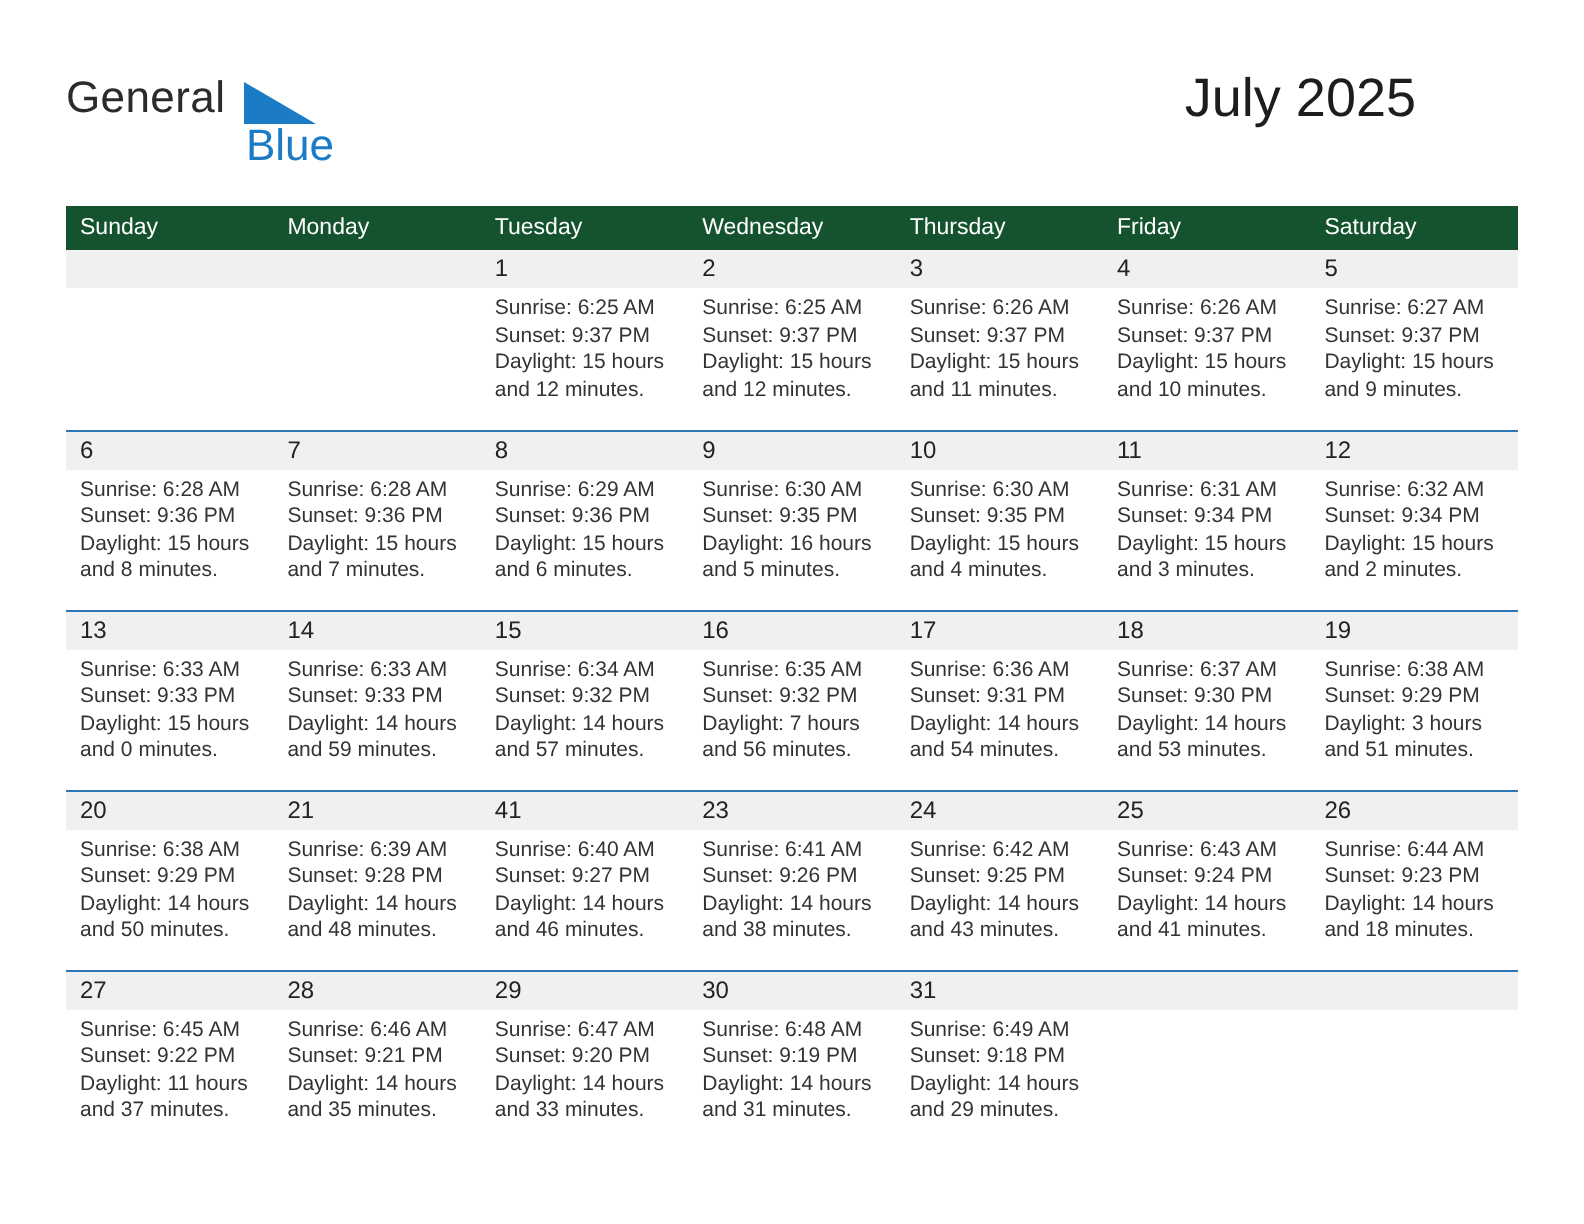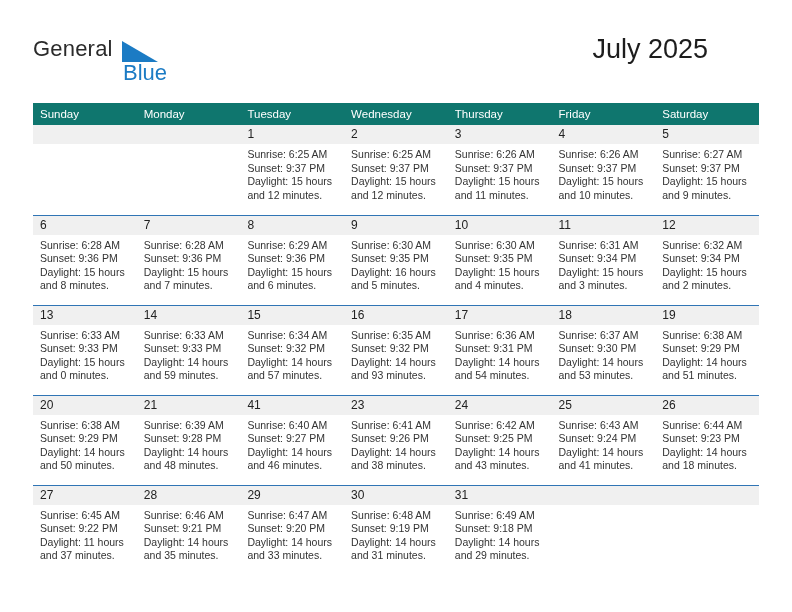--- a/index.html
+++ b/index.html
@@ -95,21 +95,21 @@
     width: 726px;
   }
 
   .cal-table {
     width: 726px;
     border-collapse: collapse;
     table-layout: fixed;
   }
 
   .cal-table th {
-    background: #0f766e;
+    background: #14532d;
     color: #ffffff;
     font-size: 11.5px;
     font-weight: normal;
     text-align: left;
     padding: 5px 0 5px 7px;
     height: 20px;
     box-sizing: border-box;
     border: none;
   }
 
@@ -362,21 +362,21 @@
                   <div class="daylight-line">Daylight: 14 hours and 57 minutes.</div>
                 </div>
               </div>
             </td>
             <td>
               <div class="cell-inner">
                 <div class="day-num">16</div>
                 <div class="day-info">
                   <div>Sunrise: 6:35 AM</div>
                   <div>Sunset: 9:32 PM</div>
-                  <div class="daylight-line">Daylight: 14 hours and 93 minutes.</div>
+                  <div class="daylight-line">Daylight: 7 hours and 56 minutes.</div>
                 </div>
               </div>
             </td>
             <td>
               <div class="cell-inner">
                 <div class="day-num">17</div>
                 <div class="day-info">
                   <div>Sunrise: 6:36 AM</div>
                   <div>Sunset: 9:31 PM</div>
                   <div class="daylight-line">Daylight: 14 hours and 54 minutes.</div>
@@ -392,21 +392,21 @@
                   <div class="daylight-line">Daylight: 14 hours and 53 minutes.</div>
                 </div>
               </div>
             </td>
             <td>
               <div class="cell-inner">
                 <div class="day-num">19</div>
                 <div class="day-info">
                   <div>Sunrise: 6:38 AM</div>
                   <div>Sunset: 9:29 PM</div>
-                  <div class="daylight-line">Daylight: 14 hours and 51 minutes.</div>
+                  <div class="daylight-line">Daylight: 3 hours and 51 minutes.</div>
                 </div>
               </div>
             </td>
           </tr>
           <tr class="week-row">
             <td>
               <div class="cell-inner">
                 <div class="day-num">20</div>
                 <div class="day-info">
                   <div>Sunrise: 6:38 AM</div>

